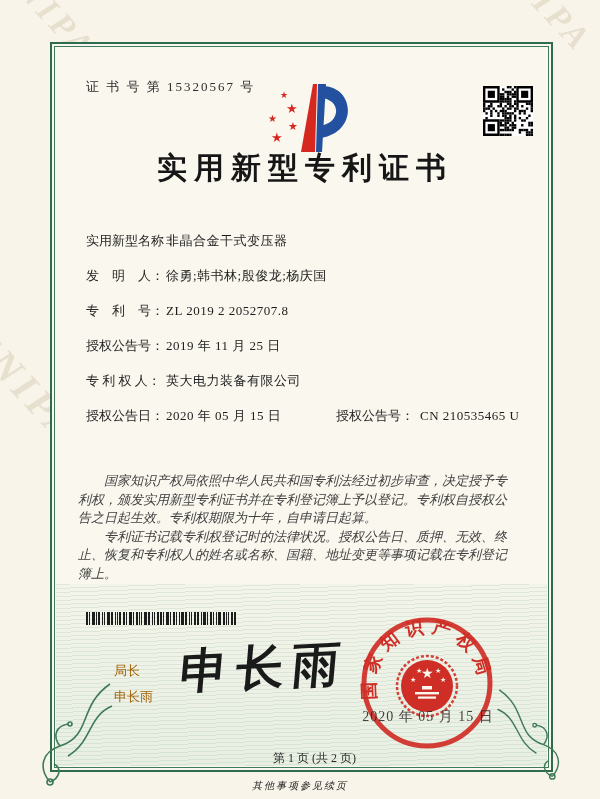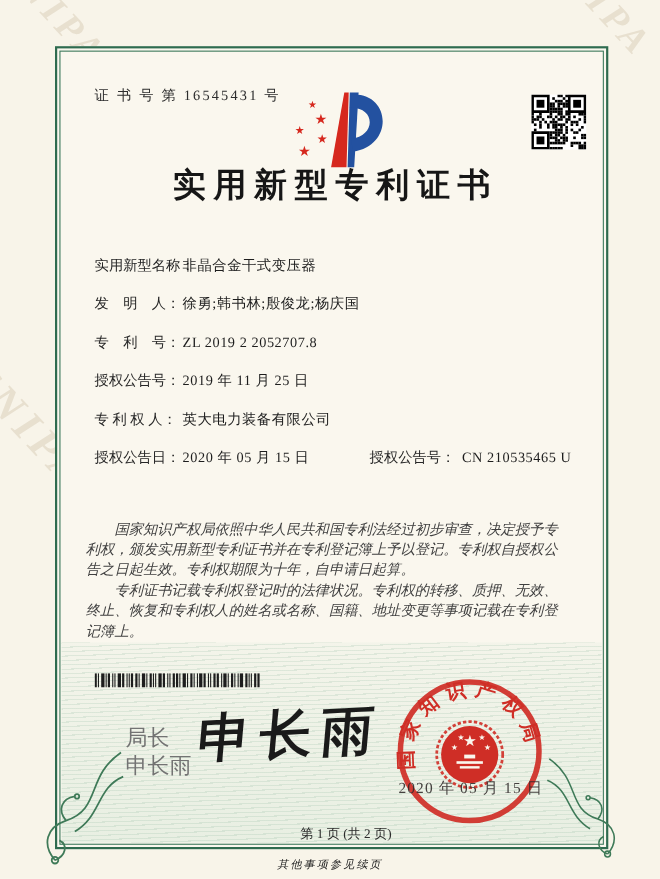--- a/index.html
+++ b/index.html
@@ -27,21 +27,21 @@
   .frow .val{display:inline-block;font-size:13px;color:#1d1d1d;letter-spacing:.5px;vertical-align:top;}
   .frow.addr{white-space:normal;}
   .frow.addr .val{width:362px;line-height:18px;white-space:normal;}
   .grant-row{white-space:nowrap;margin-top:2px;}
   .grant-row .pair{display:inline-block;}
   .grant-row .pair.first{width:246px;}
   .paras{position:absolute;left:26px;top:428px;width:434px;font-size:13px;line-height:18.5px;
       font-style:italic;color:#404040;}
   .paras p{margin:0;text-indent:2em;}
   .barcode{position:absolute;left:34px;top:568px;width:154px;height:13px;}
-  .signer{position:absolute;left:62px;top:614px;font-size:20px;line-height:26px;color:#737373;}
+  .signer{position:absolute;left:62px;top:614px;font-size:13px;line-height:26px;color:#a16207;}
   .signature{position:absolute;left:128px;top:592px;font-size:48px;color:#1a1a1a;
       transform:rotate(-3deg) skewX(-8deg);letter-spacing:8px;font-weight:600;}
   .seal{position:absolute;left:300px;top:566px;width:150px;height:150px;}
   .seal-date{position:absolute;left:302px;top:664px;width:148px;text-align:center;
       font-size:14px;color:rgba(45,40,40,.88);letter-spacing:1px;z-index:5;}
   .page-num{position:absolute;left:0;top:706px;width:100%;text-align:center;font-size:12px;color:#2b2b2b;margin-left:13px;}
   .flourish{position:absolute;}
   .note{position:absolute;left:0;top:779px;width:100%;text-align:center;font-size:10px;
       font-style:italic;color:#232323;letter-spacing:2px;}
 </style>
@@ -54,21 +54,21 @@
   <div class="wm" style="left:480px;top:-18px;font-size:34px;">CNIPA</div>
   <div class="wm" style="left:170px;top:80px;font-size:30px;">CNIPA</div>
   <div class="wm" style="left:362px;top:216px;font-size:40px;">CNIPA</div>
   <div class="wm" style="left:-48px;top:362px;font-size:40px;">CNIPA</div>
   <div class="wm" style="left:150px;top:488px;font-size:38px;">CNIPA</div>
 
   <div class="border-outer">
     <div class="border-inner"></div>
     <div class="guilloche"></div>
 
-    <div class="cert-no">证 书 号 第 16545431 号</div>
+    <div class="cert-no">证 书 号 第 15320567 号</div>
 
     <svg class="logo" viewBox="0 0 100 74">
       <g fill="#d6281e" font-family="'DejaVu Sans',sans-serif">
         <text x="22" y="18" font-size="9">★</text>
         <text x="28" y="33" font-size="13">★</text>
         <text x="10" y="42" font-size="10">★</text>
         <text x="30" y="50" font-size="11">★</text>
         <text x="13" y="62" font-size="13">★</text>
       </g>
       <polygon points="55,4 59,4 57,72 43,72" fill="#d6281e"></polygon>
@@ -256,21 +256,21 @@
           <span class="lbl">授权公告日：</span><span class="val">2020 年 05 月 15 日</span>
         </span>
         <span class="pair">
           <span class="lbl" style="width:84px;">授权公告号：</span><span class="val">CN 210535465 U</span>
         </span>
       </div>
     </div>
 
     <div class="paras">
       <p>国家知识产权局依照中华人民共和国专利法经过初步审查，决定授予专利权，颁发实用新型专利证书并在专利登记簿上予以登记。专利权自授权公告之日起生效。专利权期限为十年，自申请日起算。</p>
-      <p>专利证书记载专利权登记时的法律状况。专利权的转移、质押、无效、终止、恢复和专利权人的姓名或名称、国籍、地址变更等事项记载在专利登记簿上。</p>
+      <p>专利证书记载专利权登记时的法律状况。授权公告日、质押、无效、终止、恢复和专利权人的姓名或名称、国籍、地址变更等事项记载在专利登记簿上。</p>
     </div>
 
     <svg class="barcode" id="barcode-svg" viewBox="0 0 154 13" preserveAspectRatio="none">
         <rect x="0" y="0" width="2" height="13" fill="#1d1d1d"></rect>
         <rect x="3" y="0" width="1" height="13" fill="#1d1d1d"></rect>
         <rect x="6" y="0" width="3" height="13" fill="#1d1d1d"></rect>
         <rect x="10" y="0" width="1" height="13" fill="#1d1d1d"></rect>
         <rect x="12" y="0" width="2" height="13" fill="#1d1d1d"></rect>
         <rect x="16" y="0" width="1" height="13" fill="#1d1d1d"></rect>
         <rect x="18" y="0" width="1" height="13" fill="#1d1d1d"></rect>

